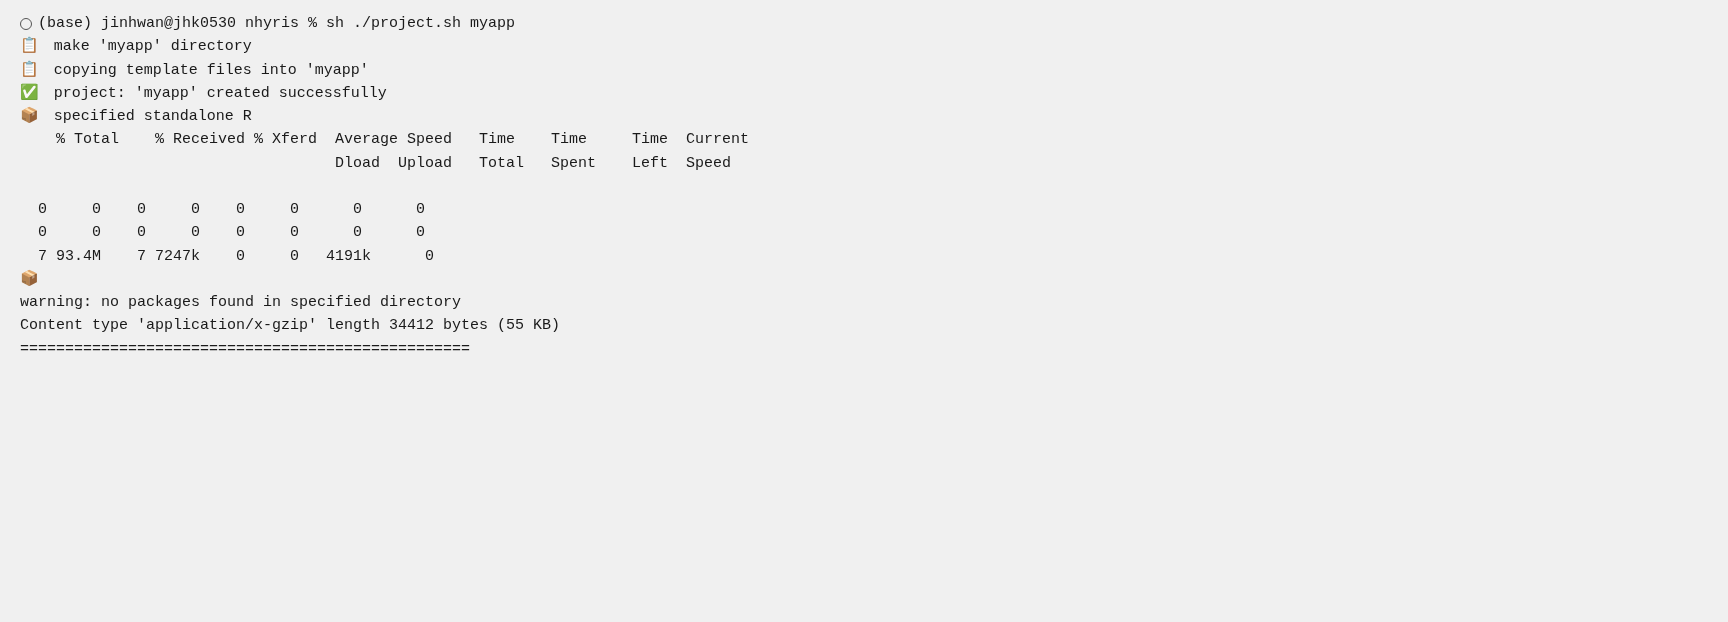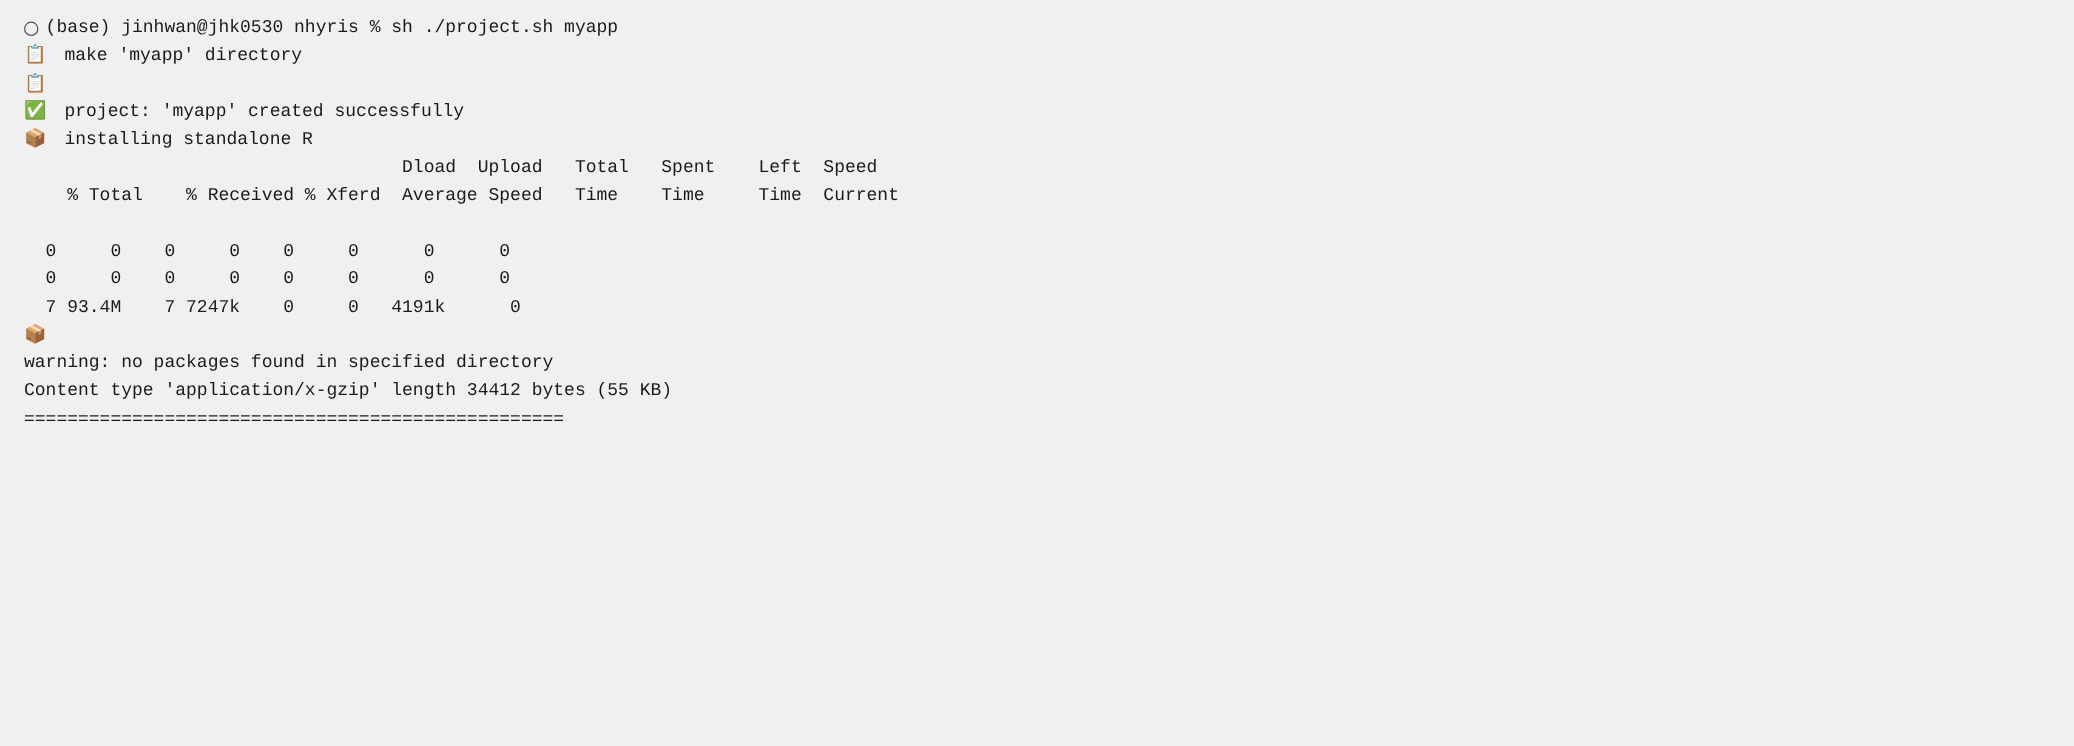--- a/index.html
+++ b/index.html
@@ -55,37 +55,37 @@
 
   <div class="prompt-line">
     <span class="circle-icon"></span><span>(base) jinhwan@jhk0530 nhyris % sh ./project.sh myapp</span>
   </div>
 
   <div class="terminal-line">
     <span class="icon">📋</span><span> make 'myapp' directory</span>
   </div>
 
   <div class="terminal-line">
-    <span class="icon">📋</span>
+    <span class="icon">📋</span><span> copying template files into 'myapp'</span>
   </div>
 
   <div class="terminal-line">
     <span class="icon">✅</span><span> project: 'myapp' created successfully</span>
   </div>
 
   <div class="terminal-line">
-    <span class="icon">📦</span><span> installing standalone R</span>
+    <span class="icon">📦</span><span> specified standalone R</span>
+  </div>
+
+  <div class="terminal-line">
+    <span>    % Total    % Received % Xferd  Average Speed   Time    Time     Time  Current</span>
   </div>
 
   <div class="terminal-line">
     <span>                                   Dload  Upload   Total   Spent    Left  Speed</span>
-  </div>
-
-  <div class="terminal-line">
-    <span>    % Total    % Received % Xferd  Average Speed   Time    Time     Time  Current</span>
   </div>
 
   <div class="terminal-line">
     <span>  </span>
   </div>
 
   <div class="terminal-line">
     <span>  0     0    0     0    0     0      0      0</span>
   </div>
 

